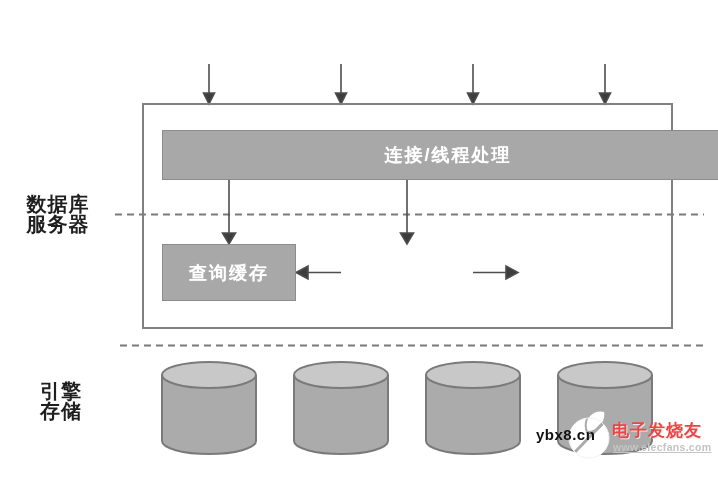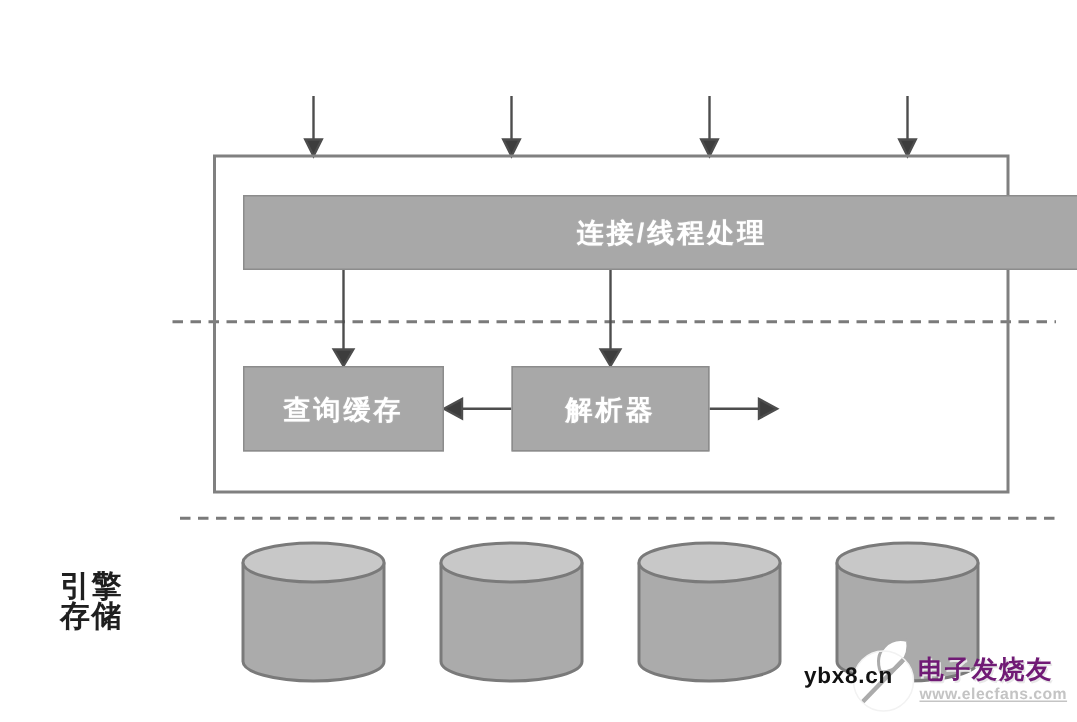--- a/index.html
+++ b/index.html
@@ -21,29 +21,29 @@
   .box-connection{left:162px;top:130px;width:572px;height:50px;}
   .box-query{left:162px;top:244px;width:134px;height:57px;}
   .box-parser{left:341px;top:244px;width:132px;height:57px;}
   .box-optimizer{left:519px;top:244px;width:132px;height:57px;}
   .side-label{
     position:absolute;width:84px;text-align:center;color:#1f1f1f;
     font-size:20px;font-weight:bold;line-height:20px;letter-spacing:1px;
   }
   .label-server{left:16px;top:194px;}
   .label-storage{left:19px;top:381px;}
-  .watermark{position:absolute;left:530px;top:424px;width:188px;height:56px;}
+  .watermark{position:absolute;left:530px;top:408px;width:188px;height:56px;}
   .wm-site{
     position:absolute;left:6px;top:18px;color:#111;font-weight:bold;
     font-size:15px;letter-spacing:0.5px;z-index:3;
   }
   .wm-logo{position:absolute;left:35px;top:0;z-index:2;}
   .wm-brand{
     position:absolute;left:82px;top:11px;z-index:2;
-    color:#701a75;font-size:17px;font-weight:bold;letter-spacing:1px;
+    color:#ef4444;font-size:17px;font-weight:bold;letter-spacing:1px;
     text-shadow:1px 1px 0 #e8e8e8;
     text-align:center;
   }
   .wm-url{
     position:absolute;left:83px;top:33px;z-index:2;
     color:#c4c4c4;font-size:10.5px;font-weight:bold;letter-spacing:0.3px;text-decoration:underline;
   }
 </style>
 </head>
 <body>
@@ -118,24 +118,25 @@
 
   <div class="outer-box"></div>
 
   <div class="gbox box-connection">
     <span>连接/线程处理</span>
   </div>
 
   <div class="gbox box-query">
     <span>查询缓存</span>
   </div>
-  <div class="gbox box-parser">
-    <span>解析器</span>
+
+  <div class="side-label label-server">
+    <div>数据库</div>
+    <div>服务器</div>
   </div>
-
   <div class="side-label label-storage">
     <div>引擎</div>
     <div>存储</div>
   </div>
 
   <div class="watermark">
     <svg class="wm-logo" width="50" height="56" viewBox="0 0 50 56">
       <circle cx="24" cy="30" r="20" fill="#ffffff"></circle>
       <path d="M22 24 C17 10 28 0 40 3 C42 14 34 24 22 24 Z" fill="#ffffff" stroke="#ababab" stroke-width="2"></path>
       <line x1="10" y1="44" x2="38" y2="15" stroke="#ababab" stroke-width="3"></line>

